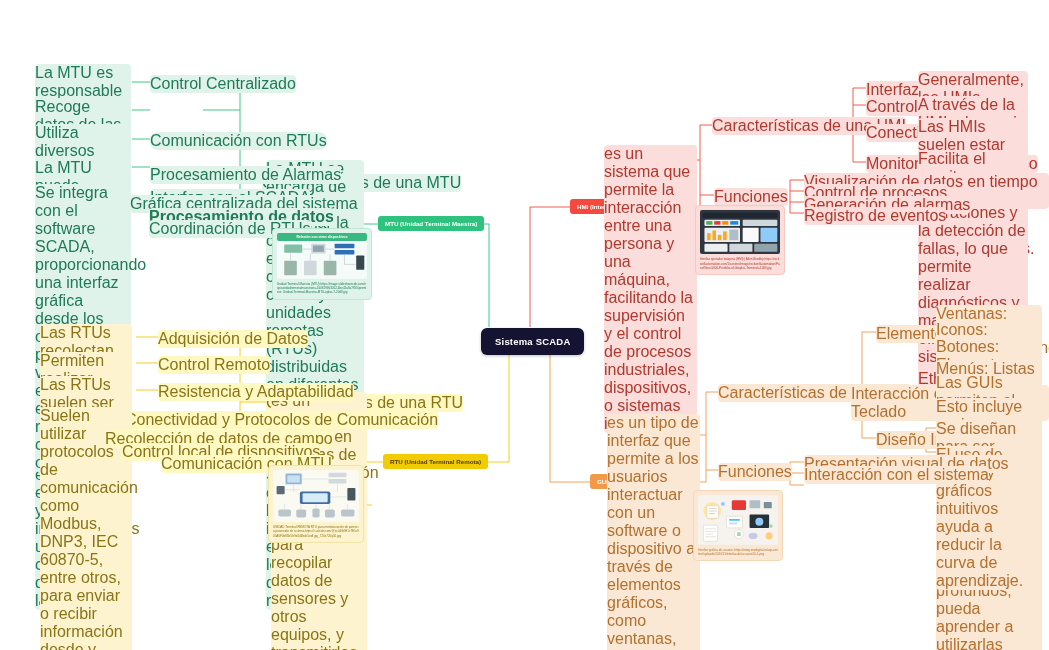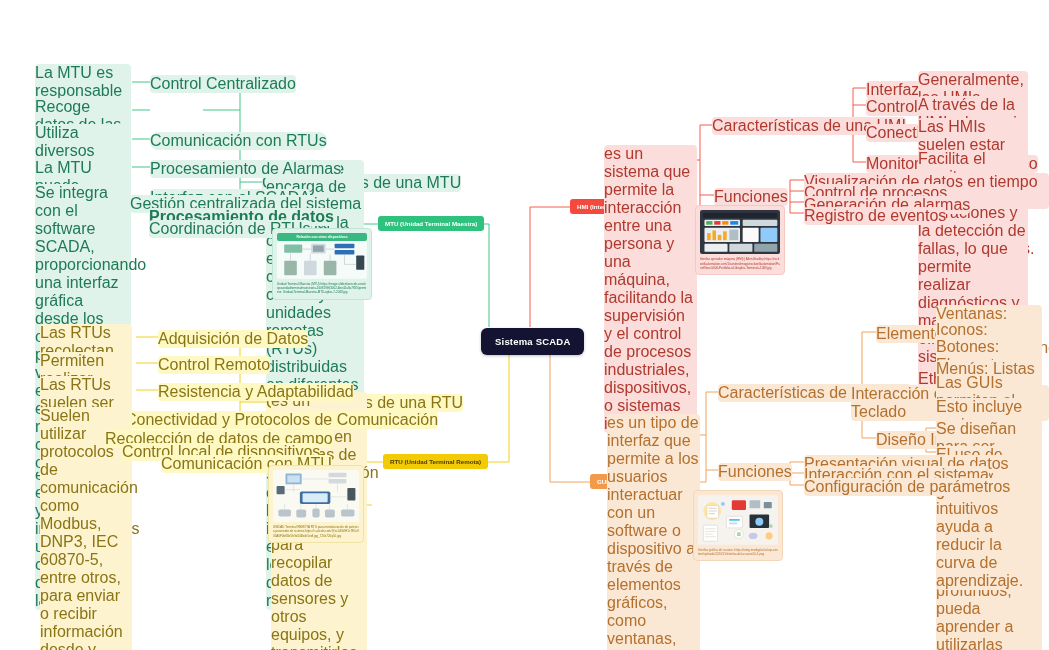--- a/index.html
+++ b/index.html
@@ -167,31 +167,31 @@
   <div class="node center-node" style="left:481px;top:328px;">Sistema SCADA</div>
 
   <div class="node main-node mtu-main" style="left:378px;top:216px;">MTU (Unidad Terminal Maestra)</div>
 
   <div class="node mtu-pill" style="left:262px;top:174px;">Características de una MTU</div>
 
   <div class="node mtu-para" style="left:266px;top:160px;width:98px;">La MTU se encarga de coordinar y gestionar la comunicación entre el centro de control y las unidades remotas (RTUs) distribuidas en diferentes ubicaciones. Actúa como el "cerebro" del sistema SCADA, centralizando la información y el control de los dispositivos remotos.</div>
 
   <div class="node mtu-pill" style="left:150px;top:75px;">Control Centralizado</div>
   <div class="node mtu-pill" style="left:150px;top:132px;border-radius:8px;">Comunicación con RTUs</div>
-  <div class="node mtu-pill" style="left:150px;top:160px;">Procesamiento de Alarmas</div>
+  <div class="node mtu-pill" style="left:150px;top:166px;">Procesamiento de Alarmas</div>
   <div class="node mtu-pill" style="left:150px;top:189px;">Interfaz con el SCADA</div>
 
   <div class="node mtu-para" style="left:35px;top:64px;width:96px;">La MTU es responsable de enviar comandos a las RTUs y recibir datos desde ellas. Esto incluye acciones como la apertura y cierre de válvulas, el encendido de bombas, y la recolección de datos de sensores de campo.</div>
   <div class="node mtu-para" style="left:35px;top:98px;width:96px;">Recoge datos de las RTUs y otros fuentes de campo y los envía al sistema SCADA para ser procesados, analizados y visualizados por los operadores.</div>
   <div class="node mtu-para" style="left:35px;top:124px;width:96px;">Utiliza diversos protocolos de comunicación (como Modbus, DNP3, IEC 60870-5) para intercambiar información con las unidades remotas. Esto asegura una comunicación fiable y efectiva entre la MTU y las RTUs, incluso en ubicaciones con distancias largas.</div>
   <div class="node mtu-para" style="left:35px;top:159px;width:96px;">La MTU puede interpretar las alarmas enviadas por las RTUs y transmitirlas al operador del sistema para que tome las medidas necesarias.</div>
   <div class="node mtu-para" style="left:35px;top:184px;width:96px;">Se integra con el software SCADA, proporcionando una interfaz gráfica desde los operadores pueden visualizar el estado de los equipos remotos y controlar sus operaciones.</div>
 
   <div class="node mtu-pill" style="left:230px;top:204px;">Funciones</div>
-  <div class="node mtu-pill" style="left:130px;top:195px;">Gestión centralizada del sistema</div>
+  <div class="node mtu-pill" style="left:130px;top:195px;">Gráfica centralizada del sistema</div>
   <div class="node mtu-pill" style="left:149px;top:208px;font-weight:bold;">Procesamiento de datos</div>
   <div class="node mtu-pill" style="left:149px;top:220px;">Coordinación de RTUs</div>
 
   <div class="node imgcard mtu-card" style="left:272px;top:228px;width:100px;">
     <div class="img-title" style="background:#3ab882;color:#fff;border-radius:2px;">Relación con otras dispositivos</div>
     <svg class="img-frame" viewBox="0 0 100 42">
       <rect width="100" height="42" fill="#f4fbf8"></rect>
       <rect x="8" y="4" width="20" height="9" rx="1" fill="#7fbfa4"></rect>
       <rect x="38" y="3" width="16" height="11" rx="1" fill="#cfd8dc"></rect>
       <rect x="40" y="5" width="12" height="7" fill="#90a4ae"></rect>
@@ -334,21 +334,20 @@
 
   <div class="node gui-para" style="left:936px;top:374px;width:106px;">Las GUIs permiten al usuario utilizar dispositivos de entrada como el ratón, teclado, pantallas táctiles, etc., para interactuar con los elementos de la interfaz.</div>
   <div class="node gui-para" style="left:936px;top:398px;width:106px;">Esto incluye acciones como hacer clic, arrastrar, y soltar, lo cual hace que la navegación sea más natural.</div>
 
   <div class="node gui-para" style="left:936px;top:420px;width:106px;">Se diseñan para ser fáciles de entender, de forma que un usuario, incluso sin conocimientos técnicos profundos, pueda aprender a utilizarlas rápidamente.</div>
   <div class="node gui-para" style="left:936px;top:446px;width:106px;">El uso de iconos y gráficos intuitivos ayuda a reducir la curva de aprendizaje.</div>
 
   <div class="node gui-pill" style="left:718px;top:463px;">Funciones</div>
   <div class="node gui-pill" style="left:804px;top:455px;">Presentación visual de datos</div>
   <div class="node gui-pill" style="left:804px;top:466px;">Interacción con el sistema</div>
-  <div class="node gui-pill" style="left:804px;top:478px;">Configuración de parámetros</div>
 
   <div class="node imgcard gui-card" style="left:693px;top:490px;width:90px;">
     <svg class="img-frame" viewBox="0 0 90 56">
       <rect width="90" height="56" fill="#f6f3ee"></rect>
       <circle cx="16" cy="18" r="10" fill="#ffe082" opacity=".7"></circle>
       <rect x="10" y="12" width="13" height="14" rx="1" fill="#ffffff" stroke="#cfc6bb" stroke-width=".5"></rect>
       <g stroke="#bdb5ab" stroke-width=".7">
           <path d="M12 15 H21"></path>
           <path d="M12 18 H21"></path>
           <path d="M12 21 H19"></path>

